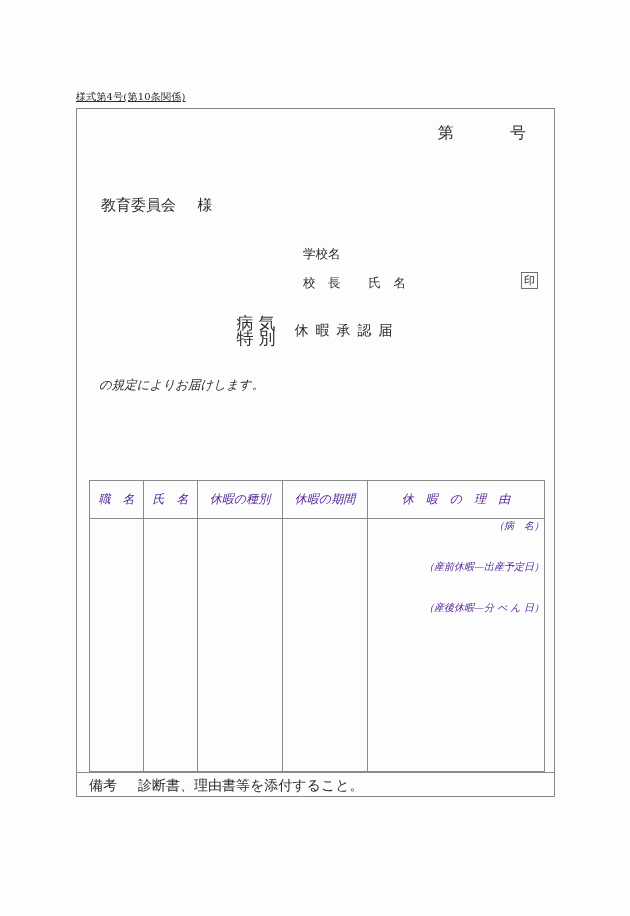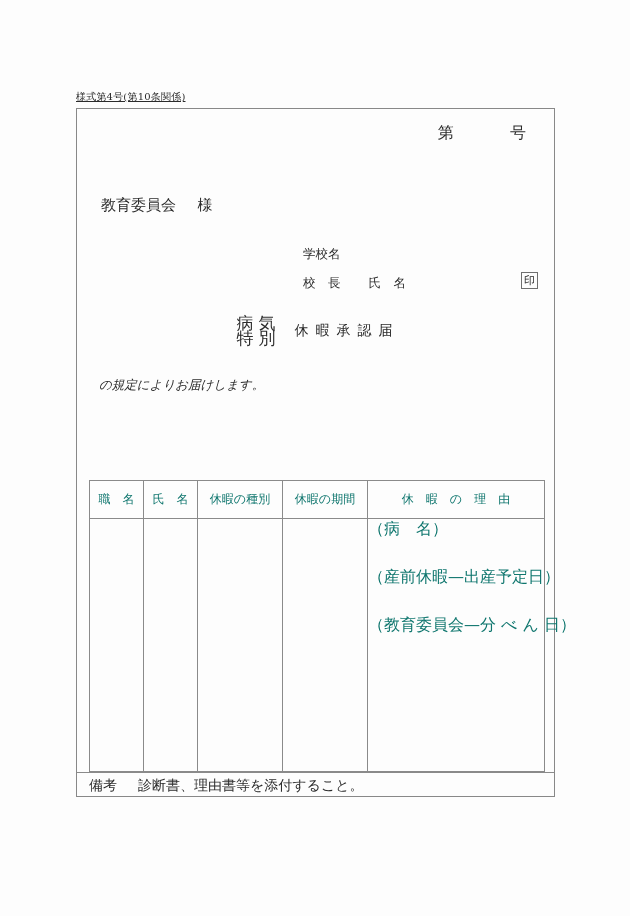--- a/index.html
+++ b/index.html
@@ -139,42 +139,44 @@
     top: 371px;
     width: 455px;
     border-collapse: collapse;
     table-layout: fixed;
     font-size: 12px;
   }
   .tbl td, .tbl th {
     border: 1px solid #8a8a8a;
     padding: 0;
     font-weight: normal;
-    color: #0f766e;
+    color: #4c1d95;
+    font-style: italic;
   }
   .tbl thead th {
     height: 37px;
     text-align: center;
     vertical-align: middle;
     white-space: nowrap;
   }
   .tbl tbody td { height: 252px; vertical-align: top; }
 
   .col-1 { width: 54px; }
   .col-2 { width: 54px; }
   .col-3 { width: 85px; }
   .col-4 { width: 85px; }
   .col-5 { width: 177px; }
 
   .reason-cell { padding: 18px 0 0 8px; }
   .reason-cell .r-line {
     display: block;
-    font-size: 16px;
+    font-size: 10px;
     margin-bottom: 27px;
     white-space: nowrap;
+    text-align: right;
   }
 
   
   .remarks {
     position: absolute;
     left: 0;
     right: 0;
     bottom: 0;
     height: 24px;
     border-top: 1px solid #8a8a8a;
@@ -248,21 +250,21 @@
     </thead>
     <tbody>
       <tr>
         <td></td>
         <td></td>
         <td></td>
         <td></td>
         <td class="reason-cell">
           <span class="r-line">（病　名）</span>
           <span class="r-line">（産前休暇—出産予定日）</span>
-          <span class="r-line">（教育委員会—分 べ ん 日）</span>
+          <span class="r-line">（産後休暇—分 べ ん 日）</span>
         </td>
       </tr>
     </tbody>
   </table>
 
   <div class="remarks">
     <span>備考</span>
     <span class="rm-sp"></span>
     <span>診断書、理由書等を添付すること。</span>
   </div>

